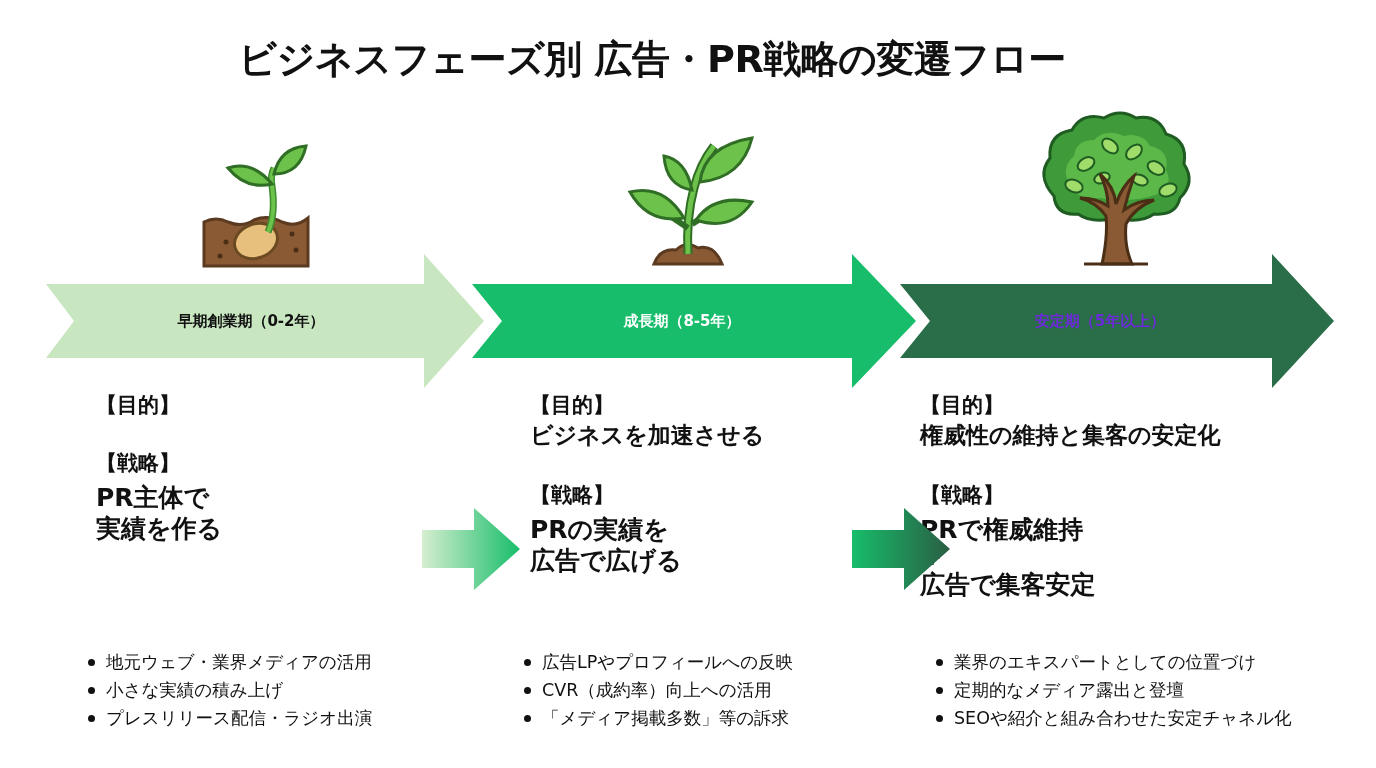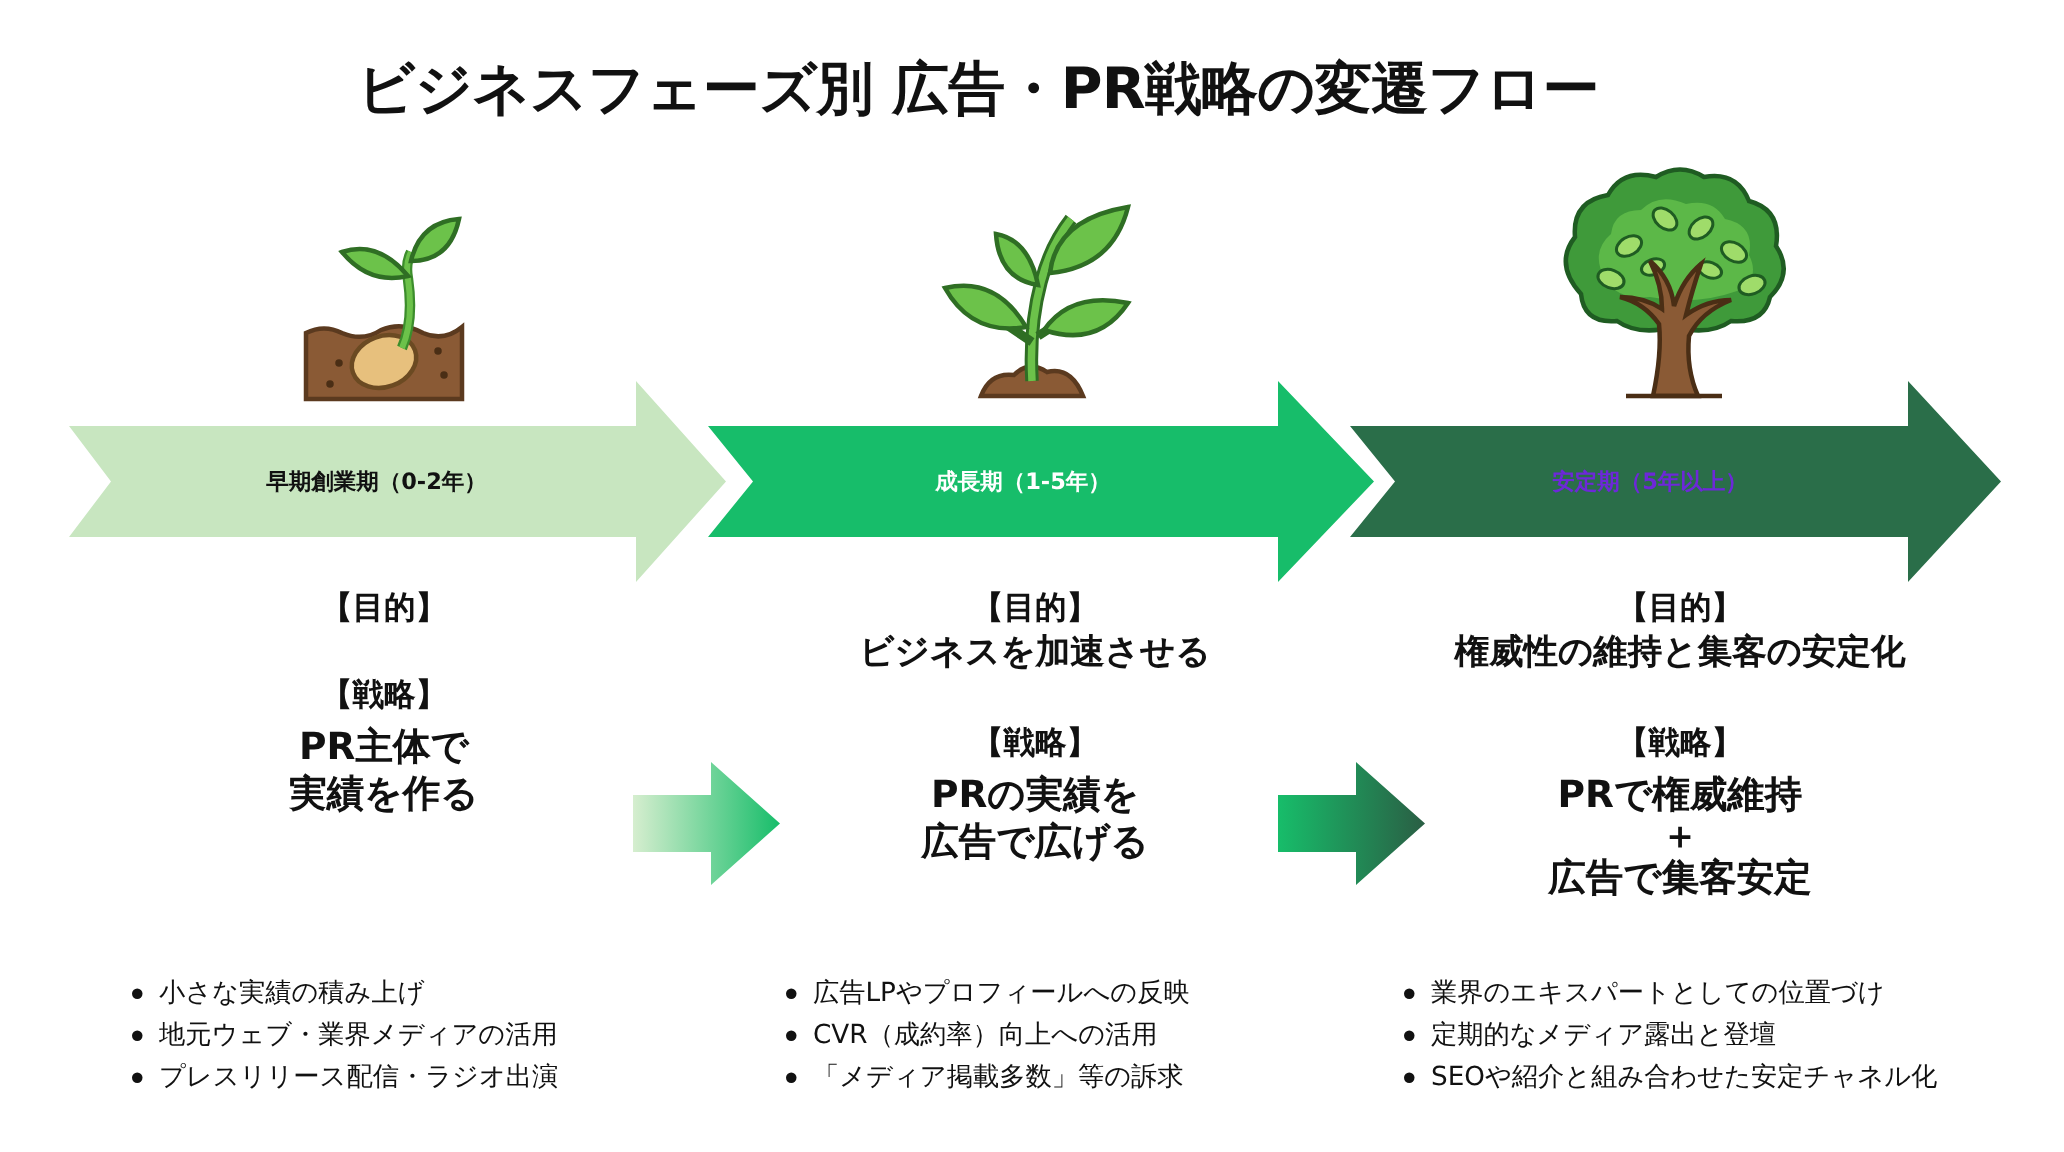--- a/index.html
+++ b/index.html
@@ -14,21 +14,21 @@
     position: absolute; left: 0; top: 34px; width: 1304px;
     text-align: center; font-size: 38px; font-weight: bold; letter-spacing: -0.5px;
   }
   .illus { position: absolute; }
   .phase-arrow { position: absolute; top: 254px; height: 134px; }
   .phase-arrow svg { position: absolute; left: 0; top: 0; }
   .phase-label {
     position: absolute; top: 0; height: 134px; line-height: 134px;
     font-size: 15px; font-weight: bold; text-align: center;
   }
-  .col { position: absolute; text-align: center; }
+  .col { position: absolute; }
   .bracket { font-size: 21px; font-weight: bold; line-height: 26px; }
   .goal { font-size: 23px; font-weight: bold; line-height: 30px; margin-top: 2px; }
   .strat { font-size: 25px; font-weight: bold; line-height: 31px; margin-top: 6px; }
   .bullets {
     position: absolute; top: 648px; margin: 0; padding: 0; list-style: none;
     font-size: 17.5px; line-height: 28px;
   }
   .bullets li { position: relative; padding-left: 22px; white-space: nowrap; }
   .bullets li::before {
     content: ""; position: absolute; left: 4px; top: 11px;
@@ -93,21 +93,21 @@
   <svg width="440" height="134" viewBox="0 0 440 134">
     <polygon points="0,30 378,30 378,0 438,67 378,134 378,104 0,104 28,67" fill="#c8e6c0"></polygon>
   </svg>
   <div class="phase-label" style="left:20px; width:370px; color:#111;">早期創業期（0-2年）</div>
 </div>
 
 <div class="phase-arrow" style="left:472px; width:446px;">
   <svg width="446" height="134" viewBox="0 0 446 134">
     <polygon points="0,30 380,30 380,0 444,67 380,134 380,104 0,104 30,67" fill="#17bd6a"></polygon>
   </svg>
-  <div class="phase-label" style="left:40px; width:340px; color:#fff;">成長期（1-5年）</div>
+  <div class="phase-label" style="left:40px; width:340px; color:#fff;">成長期（8-5年）</div>
 </div>
 
 <div class="phase-arrow" style="left:900px; width:436px;">
   <svg width="436" height="134" viewBox="0 0 436 134">
     <polygon points="0,30 372,30 372,0 434,67 372,134 372,104 0,104 30,67" fill="#2a6e49"></polygon>
   </svg>
   <div class="phase-label" style="left:30px; width:340px; color:#6d28d9;">安定期（5年以上）</div>
 </div>
 
 <div class="col" style="left:96px; width:320px; top:392px;">
@@ -155,22 +155,22 @@
       <linearGradient id="ga2" x1="0" x2="1" y1="0" y2="0">
         <stop offset="0" stop-color="#17bd6a"></stop>
         <stop offset="1" stop-color="#2a5e44"></stop>
       </linearGradient>
     </defs>
     <polygon points="0,22 52,22 52,0 98,41 52,82 52,60 0,60" fill="url(#ga2)"></polygon>
   </svg>
 </div>
 
 <ul class="bullets" style="left:84px;">
+  <li>地元ウェブ・業界メディアの活用</li>
   <li>小さな実績の積み上げ</li>
-  <li>地元ウェブ・業界メディアの活用</li>
   <li>プレスリリース配信・ラジオ出演</li>
 </ul>
 
 <ul class="bullets" style="left:520px;">
   <li>広告LPやプロフィールへの反映</li>
   <li>CVR（成約率）向上への活用</li>
   <li>「メディア掲載多数」等の訴求</li>
 </ul>
 
 <ul class="bullets" style="left:932px;">

